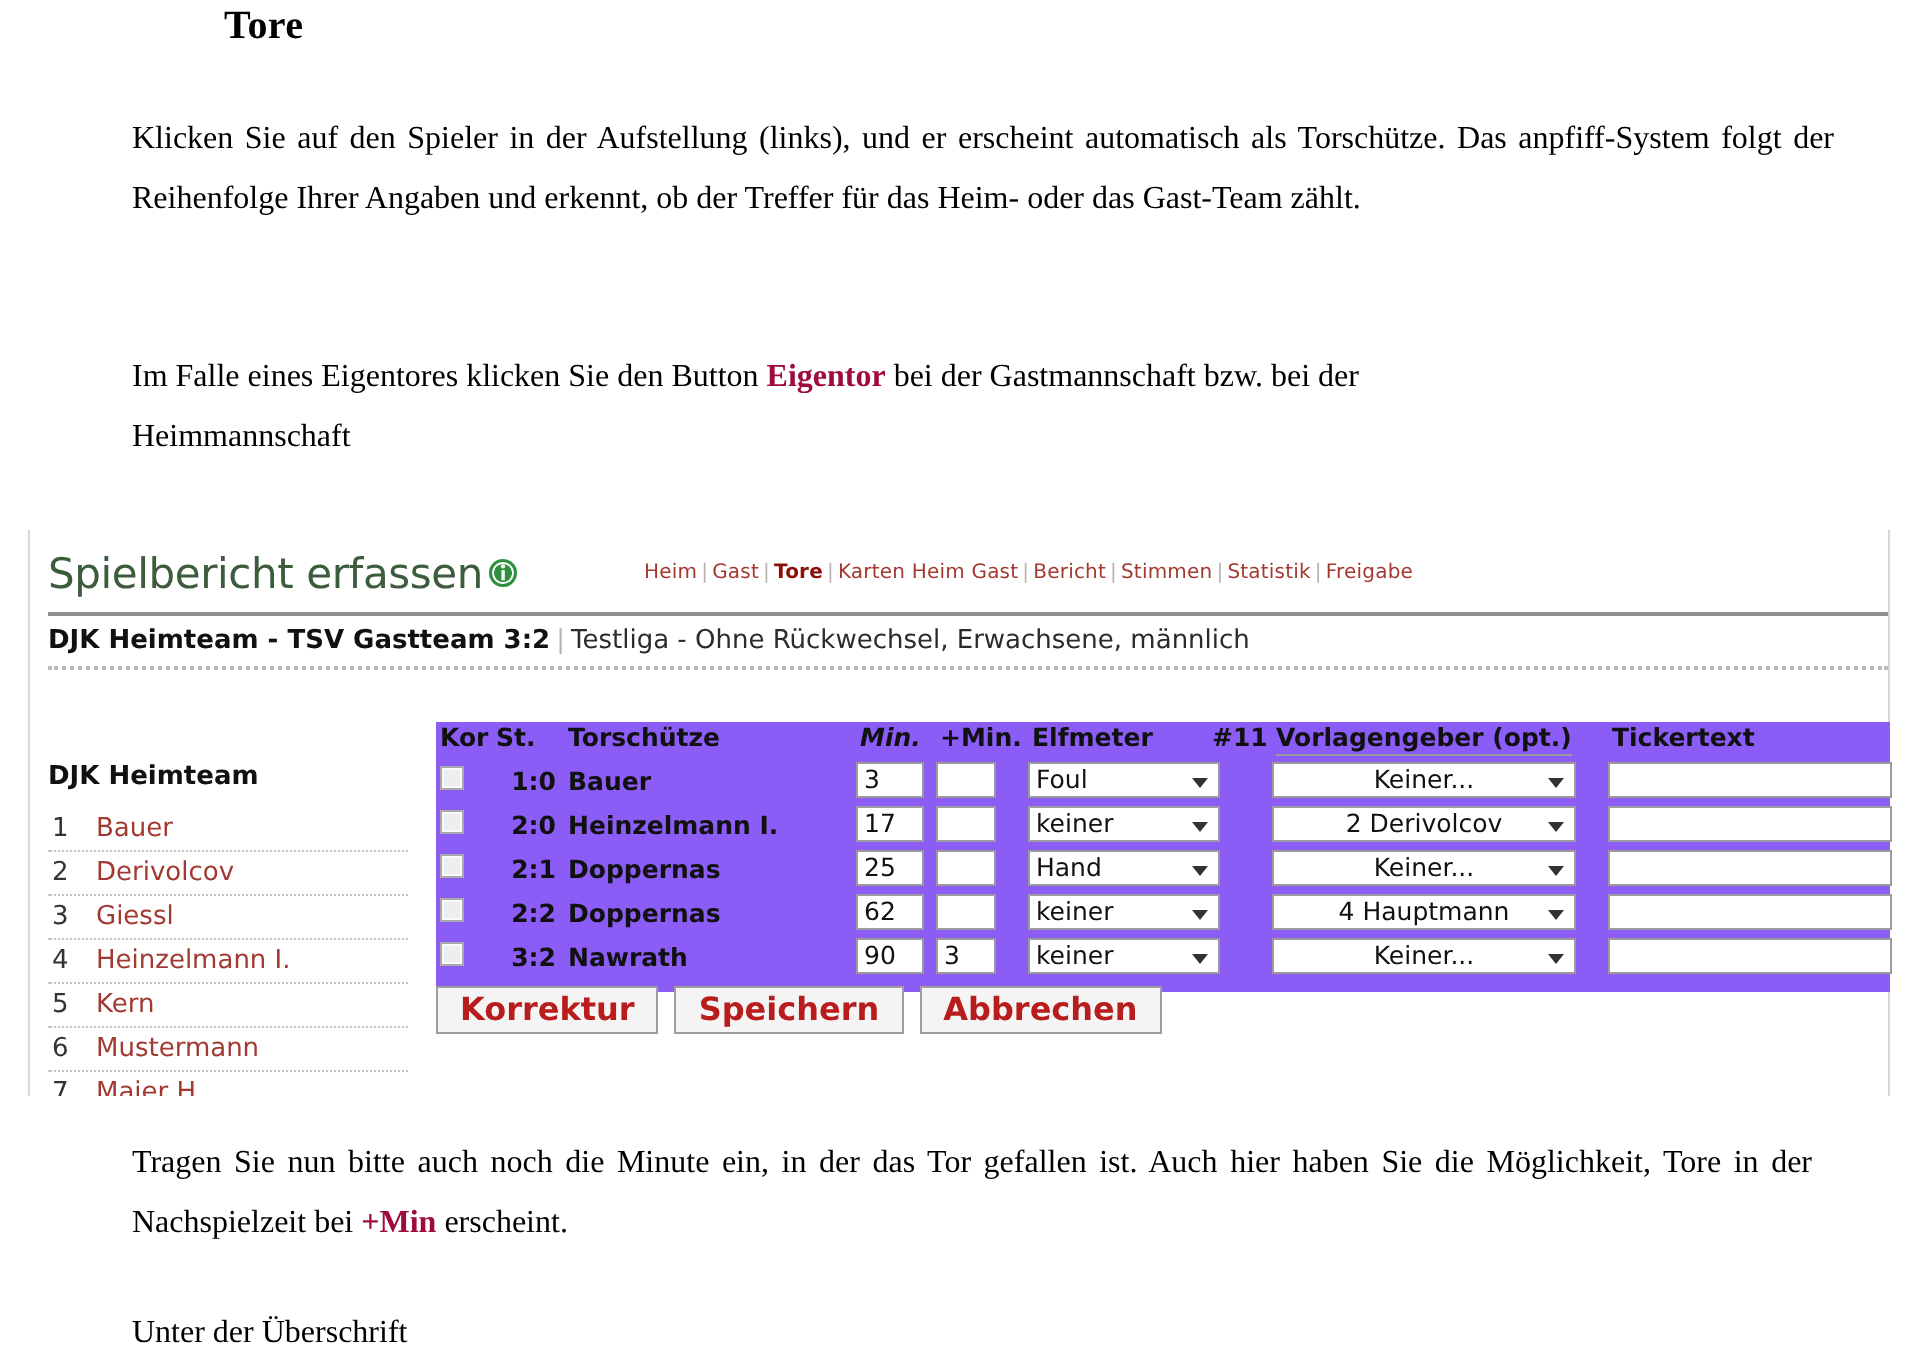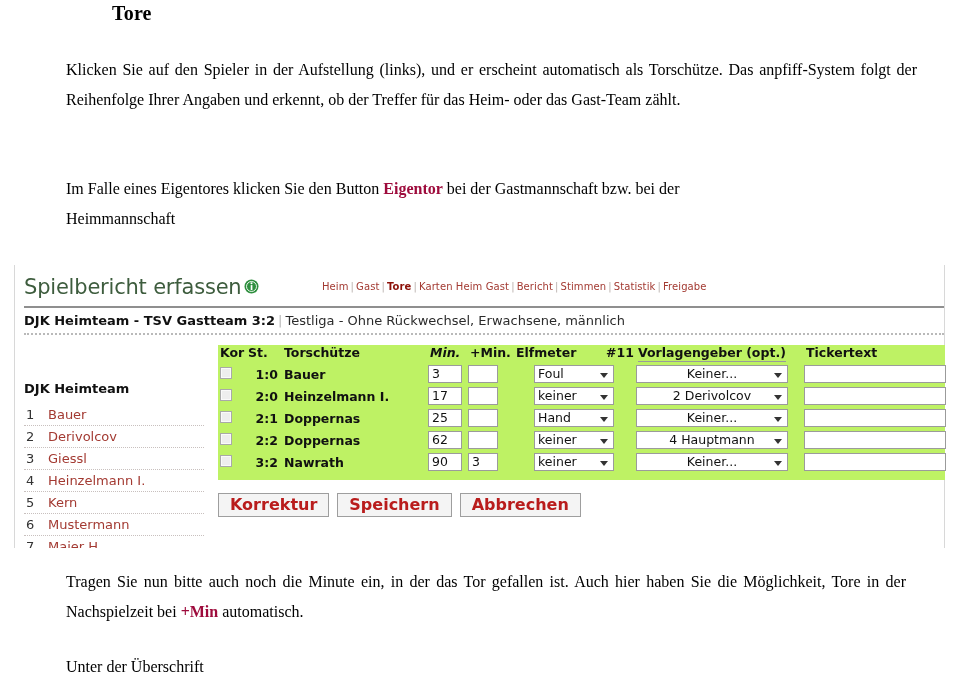--- a/index.html
+++ b/index.html
@@ -164,23 +164,23 @@
     color: #333333;
     text-align: left;
     padding-left: 2px;
   }
   .roster-name { color: #a33a32; }
 
   
   .goals {
     position: absolute;
     left: 218px;
-    top: 80px;
+    top: 96px;
     width: 727px;
-    background: #bef264;
+    background: #8b5cf6;
     padding-bottom: 6px;
   }
   .g-head {
     position: relative;
     height: 19px;
     font-size: 12.5px;
     font-weight: bold;
     color: #111;
   }
   .g-head span { position: absolute; top: 0; white-space: nowrap; }
@@ -246,21 +246,21 @@
     background: #ffffff;
     border: 1px solid #9b9b9b;
     box-sizing: border-box;
     font-size: 12.5px;
     line-height: 16px;
     padding: 0 3px;
     color: #111;
     white-space: nowrap;
     overflow: hidden;
   }
-  .s-elf { left: 296px; width: 80px; margin-left: 20px; }
+  .s-elf { left: 296px; width: 96px; }
   .s-vor { left: 418px; width: 152px; text-align: center; }
   .caret {
     position: absolute;
     right: 5px;
     top: 7px;
     width: 0; height: 0;
     border-left: 4px solid transparent;
     border-right: 4px solid transparent;
     border-top: 5px solid #333;
   }
@@ -293,21 +293,21 @@
 
   <div class="para p1">
     <span>Klicken Sie auf den Spieler in der Aufstellung (links), und er erscheint automatisch als Torschütze. Das anpfiff-System folgt der Reihenfolge Ihrer Angaben und erkennt, ob der Treffer für das Heim- oder das Gast-Team zählt.</span>
   </div>
 
   <div class="para p2">
     <span>Im Falle eines Eigentores klicken Sie den Button </span><span class="hl">Eigentor</span><span> bei der Gastmannschaft bzw. bei der Heimmannschaft</span>
   </div>
 
   <div class="para p3">
-    <span>Tragen Sie nun bitte auch noch die Minute ein, in der das Tor gefallen ist. Auch hier haben Sie die Möglichkeit, Tore in der Nachspielzeit bei </span><span class="hl">+Min</span><span> automatisch.</span>
+    <span>Tragen Sie nun bitte auch noch die Minute ein, in der das Tor gefallen ist. Auch hier haben Sie die Möglichkeit, Tore in der Nachspielzeit bei </span><span class="hl">+Min</span><span> erscheint.</span>
   </div>
 
   <div class="para p4">
     <span>Unter der Überschrift</span>
   </div>
 </div>
 
 <div class="shot">
 
   <div class="shot-border-left"></div>

